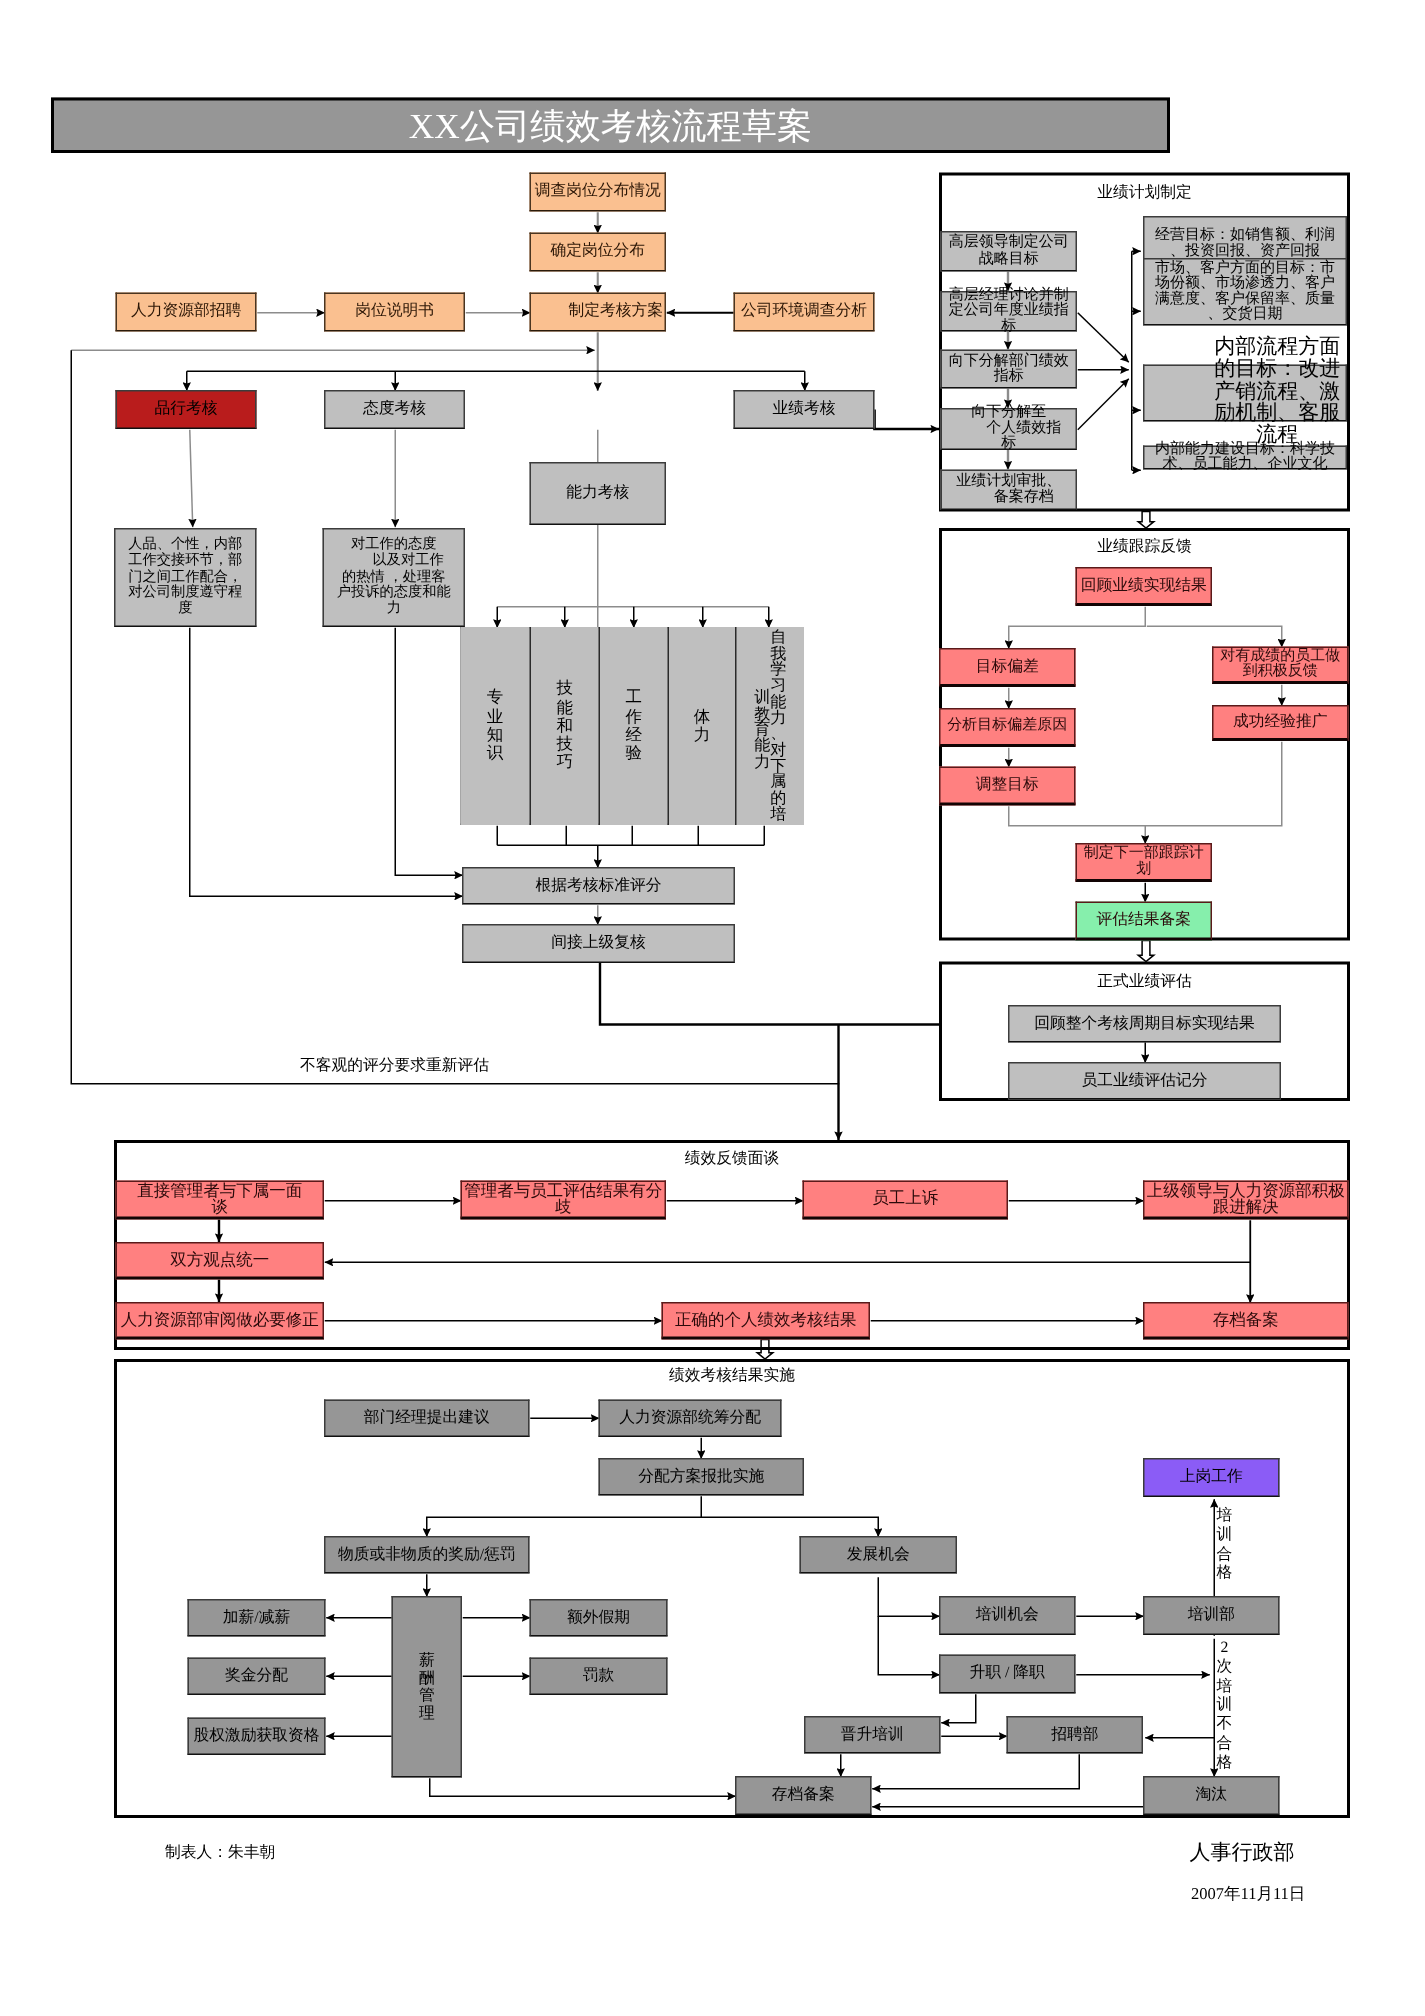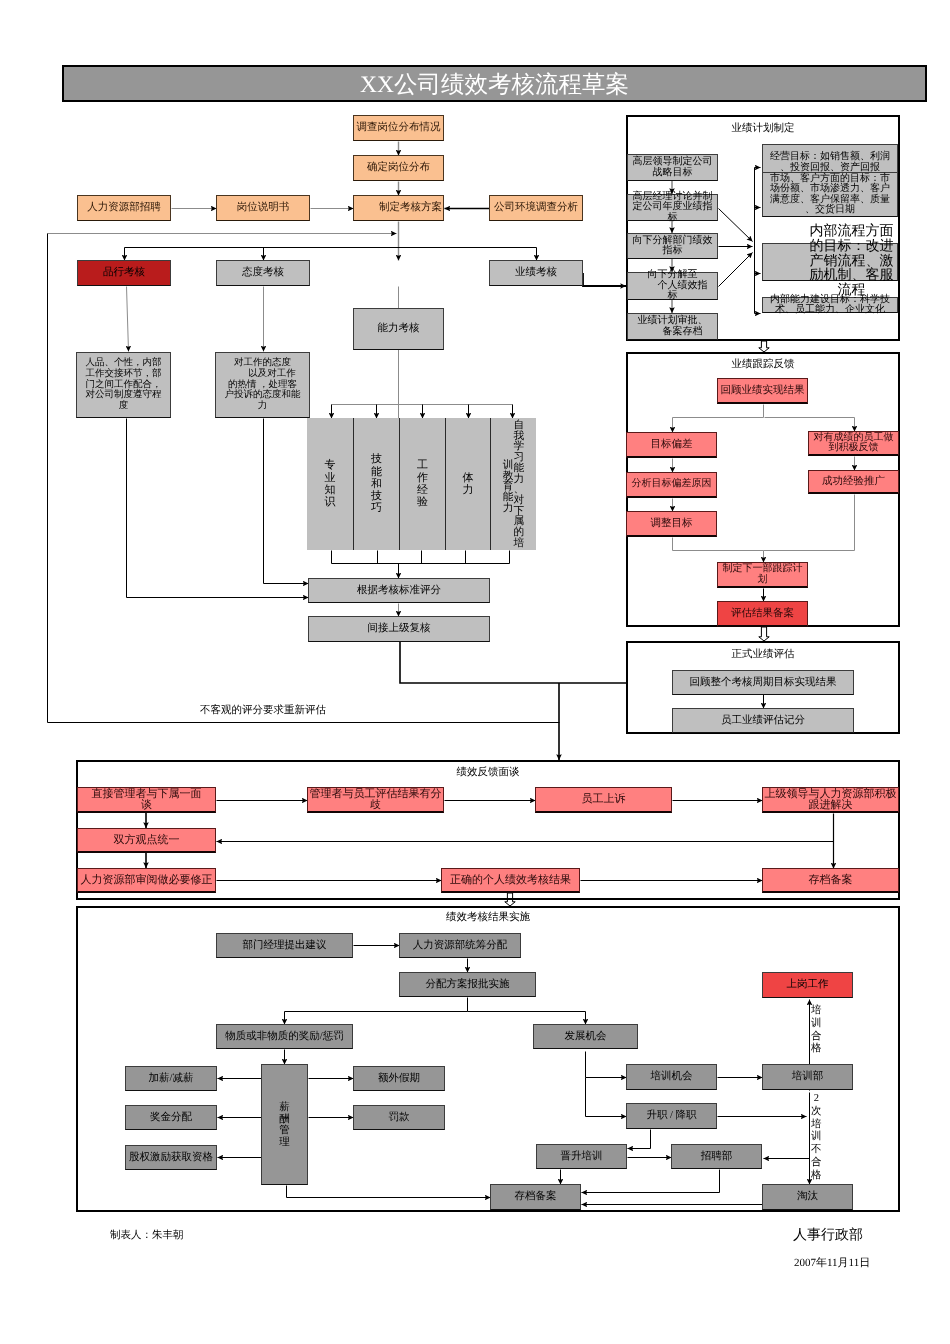--- a/index.html
+++ b/index.html
@@ -30,21 +30,21 @@
   .titlebar{position:absolute;box-sizing:border-box;background:#969696;border:2px solid #000;
      color:#fff;display:flex;align-items:center;justify-content:center;
      font-family:"Liberation Serif",serif;}
   .foot{position:absolute;font-family:"Liberation Serif",serif;color:#000;white-space:nowrap;}
 </style>
 </head>
 <body>
 
 <div id="page">
 
-  <div class="titlebar" id="titlebar" style="left: 34px; top: 65px; width: 865px; height: 37px; font-size: 23.5px; background: rgb(150, 150, 150); color: rgb(255, 255, 255); margin-left: 28px;">
+  <div class="titlebar" id="titlebar" style="left: 34px; top: 65px; width: 746px; height: 37px; font-size: 23.5px; background: rgb(150, 150, 150); color: rgb(255, 255, 255);">
     <span>XX公司绩效考核流程草案</span>
   </div>
 
   <svg id="chart" width="950" height="1344" viewBox="0 0 950 1344">
       <defs>
         <marker id="ah_8C8C8C_1p4" markerWidth="5.8" markerHeight="5.6" refX="5.7" refY="2.8" orient="auto" markerUnits="userSpaceOnUse">
           <path d="M0,0 L5.8,2.8 L0,5.6 L0.9,2.8 Z" fill="#000"></path>
         </marker>
         <marker id="ah_8C8C8C_1" markerWidth="5.8" markerHeight="5.6" refX="5.7" refY="2.8" orient="auto" markerUnits="userSpaceOnUse">
           <path d="M0,0 L5.8,2.8 L0,5.6 L0.9,2.8 Z" fill="#000"></path>
@@ -347,21 +347,21 @@
         <span>对有成绩的员工做
 到积极反馈</span>
       </div>
       <div class="node red" style="left: 808px; top: 470px; width: 91px; height: 24px; font-size: 10.5px; line-height: 1.05; background: rgb(255, 128, 128);">
         <span>成功经验推广</span>
       </div>
       <div class="node red" style="left: 717px; top: 562px; width: 91px; height: 26px; font-size: 10px; line-height: 1.05; background: rgb(255, 128, 128);">
         <span>制定下一部跟踪计
 划</span>
       </div>
-      <div class="node red" style="left: 717px; top: 601px; width: 91px; height: 26px; font-size: 10.5px; line-height: 1.05; background: #ef4444;">
+      <div class="node red" style="left: 717px; top: 601px; width: 91px; height: 26px; font-size: 10.5px; line-height: 1.05; background: #86efac;">
         <span>评估结果备案</span>
       </div>
       <div class="node gray" style="left: 672px; top: 670px; width: 182px; height: 25px; font-size: 10.5px; line-height: 1.12; background: rgb(191, 191, 191);">
         <span>回顾整个考核周期目标实现结果</span>
       </div>
       <div class="node gray" style="left: 672px; top: 708px; width: 182px; height: 25px; font-size: 10.5px; line-height: 1.12; background: rgb(191, 191, 191);">
         <span>员工业绩评估记分</span>
       </div>
       <div class="node red" style="left: 77px; top: 787px; width: 139px; height: 26px; font-size: 11px; line-height: 1; background: rgb(255, 128, 128);">
         <span>直接管理者与下属一面
@@ -438,21 +438,21 @@
       </div>
       <div class="node gray2" style="left: 536px; top: 1144px; width: 91px; height: 25px; font-size: 10.5px; line-height: 1.12; background: rgb(150, 150, 150);">
         <span>晋升培训</span>
       </div>
       <div class="node gray2" style="left: 671px; top: 1144px; width: 91px; height: 25px; font-size: 10.5px; line-height: 1.12; background: rgb(150, 150, 150);">
         <span>招聘部</span>
       </div>
       <div class="node gray2" style="left: 762px; top: 1064px; width: 91px; height: 26px; font-size: 10.5px; line-height: 1.12; background: rgb(150, 150, 150);">
         <span>培训部</span>
       </div>
-      <div class="node gray2" style="left: 762px; top: 972px; width: 91px; height: 26px; font-size: 10.5px; line-height: 1.12; background: #ef4444;">
+      <div class="node gray2" style="left: 762px; top: 972px; width: 91px; height: 26px; font-size: 10.5px; line-height: 1.12; background: #8b5cf6;">
         <span>上岗工作</span>
       </div>
       <div class="node gray2" style="left: 762px; top: 1184px; width: 91px; height: 26px; font-size: 10.5px; line-height: 1.12; background: rgb(150, 150, 150);">
         <span>淘汰</span>
       </div>
       <div class="node gray2" style="left: 490px; top: 1184px; width: 91px; height: 26px; font-size: 10.5px; line-height: 1.12; background: rgb(150, 150, 150);">
         <span>存档备案</span>
       </div>
     </div>
   <div id="labels">

